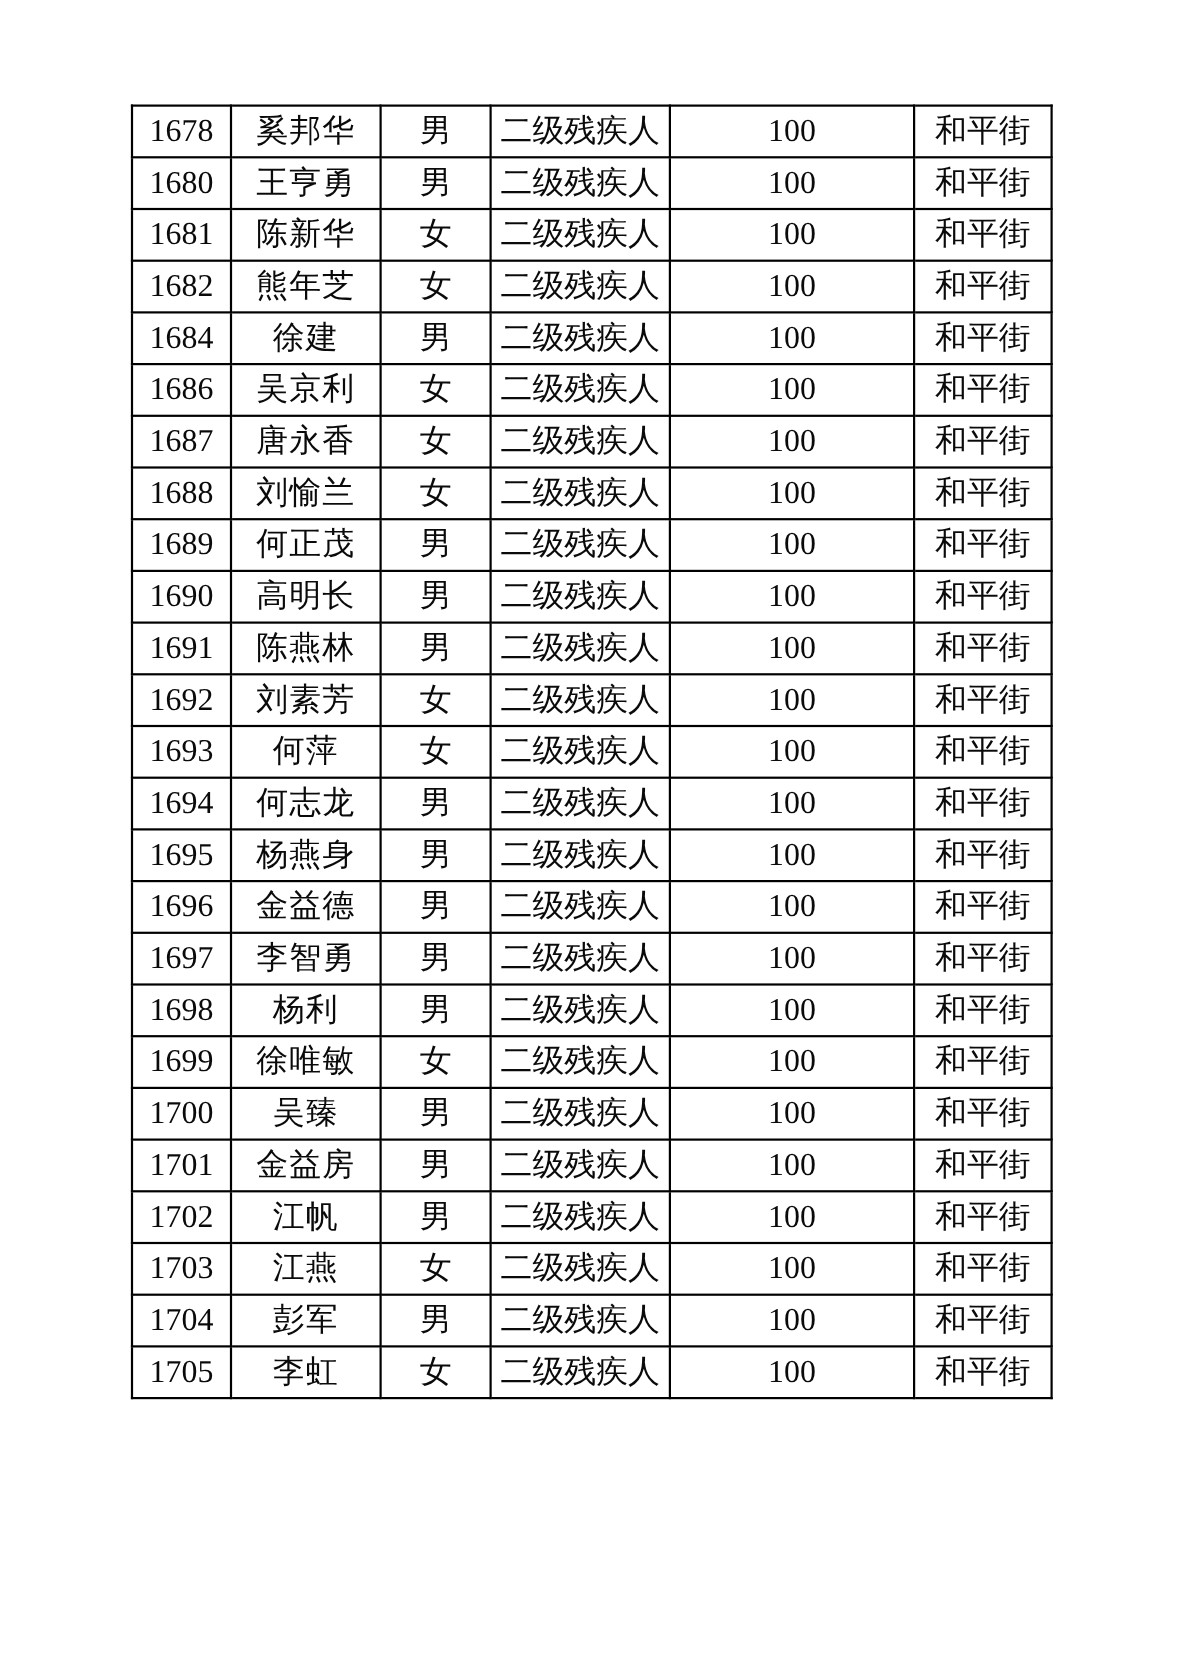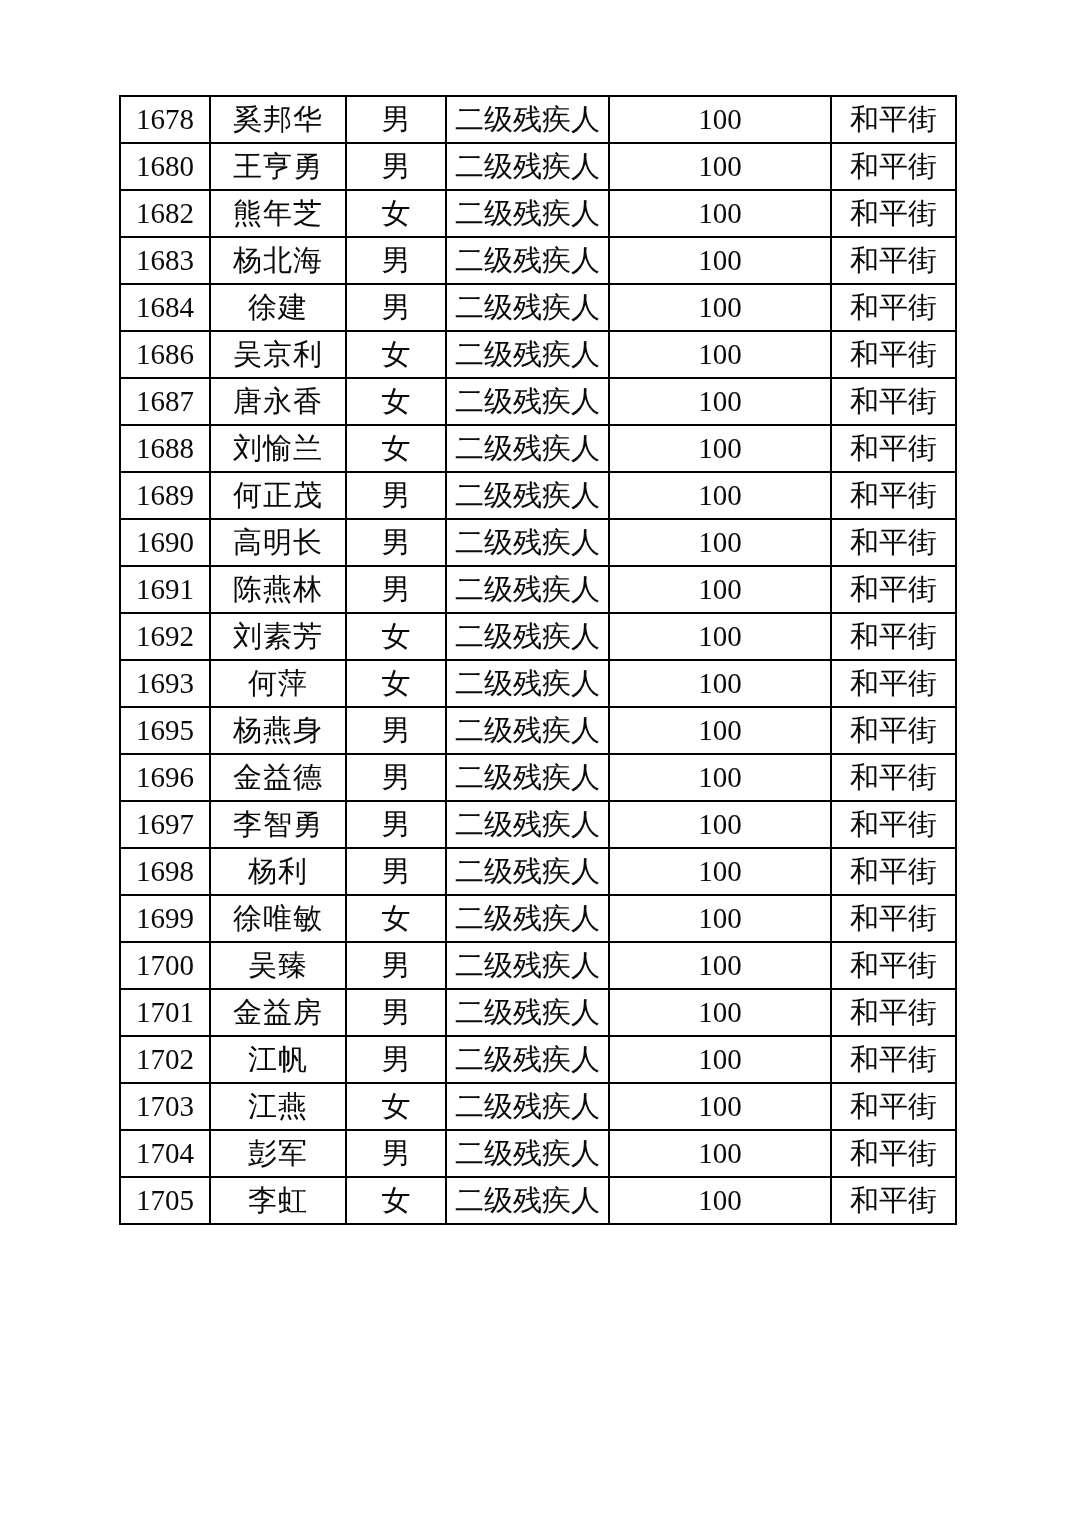--- a/index.html
+++ b/index.html
@@ -68,36 +68,36 @@
   </tr>
         <tr>
     <td class="col-id">1680</td>
     <td class="col-name">王亨勇</td>
     <td class="col-gender">男</td>
     <td class="col-category">二级残疾人</td>
     <td class="col-amount">100</td>
     <td class="col-street">和平街</td>
   </tr>
         <tr>
+    <td class="col-id">1681</td>
+    <td class="col-name">陈新华</td>
+    <td class="col-gender">女</td>
+    <td class="col-category">二级残疾人</td>
+    <td class="col-amount">100</td>
+    <td class="col-street">和平街</td>
+  </tr>
+        <tr>
     <td class="col-id">1682</td>
     <td class="col-name">熊年芝</td>
     <td class="col-gender">女</td>
     <td class="col-category">二级残疾人</td>
     <td class="col-amount">100</td>
     <td class="col-street">和平街</td>
   </tr>
         <tr>
-    <td class="col-id">1683</td>
-    <td class="col-name">杨北海</td>
-    <td class="col-gender">男</td>
-    <td class="col-category">二级残疾人</td>
-    <td class="col-amount">100</td>
-    <td class="col-street">和平街</td>
-  </tr>
-        <tr>
     <td class="col-id">1684</td>
     <td class="col-name">徐建</td>
     <td class="col-gender">男</td>
     <td class="col-category">二级残疾人</td>
     <td class="col-amount">100</td>
     <td class="col-street">和平街</td>
   </tr>
         <tr>
     <td class="col-id">1686</td>
     <td class="col-name">吴京利</td>
@@ -151,20 +151,28 @@
     <td class="col-name">刘素芳</td>
     <td class="col-gender">女</td>
     <td class="col-category">二级残疾人</td>
     <td class="col-amount">100</td>
     <td class="col-street">和平街</td>
   </tr>
         <tr>
     <td class="col-id">1693</td>
     <td class="col-name">何萍</td>
     <td class="col-gender">女</td>
+    <td class="col-category">二级残疾人</td>
+    <td class="col-amount">100</td>
+    <td class="col-street">和平街</td>
+  </tr>
+        <tr>
+    <td class="col-id">1694</td>
+    <td class="col-name">何志龙</td>
+    <td class="col-gender">男</td>
     <td class="col-category">二级残疾人</td>
     <td class="col-amount">100</td>
     <td class="col-street">和平街</td>
   </tr>
         <tr>
     <td class="col-id">1695</td>
     <td class="col-name">杨燕身</td>
     <td class="col-gender">男</td>
     <td class="col-category">二级残疾人</td>
     <td class="col-amount">100</td>

